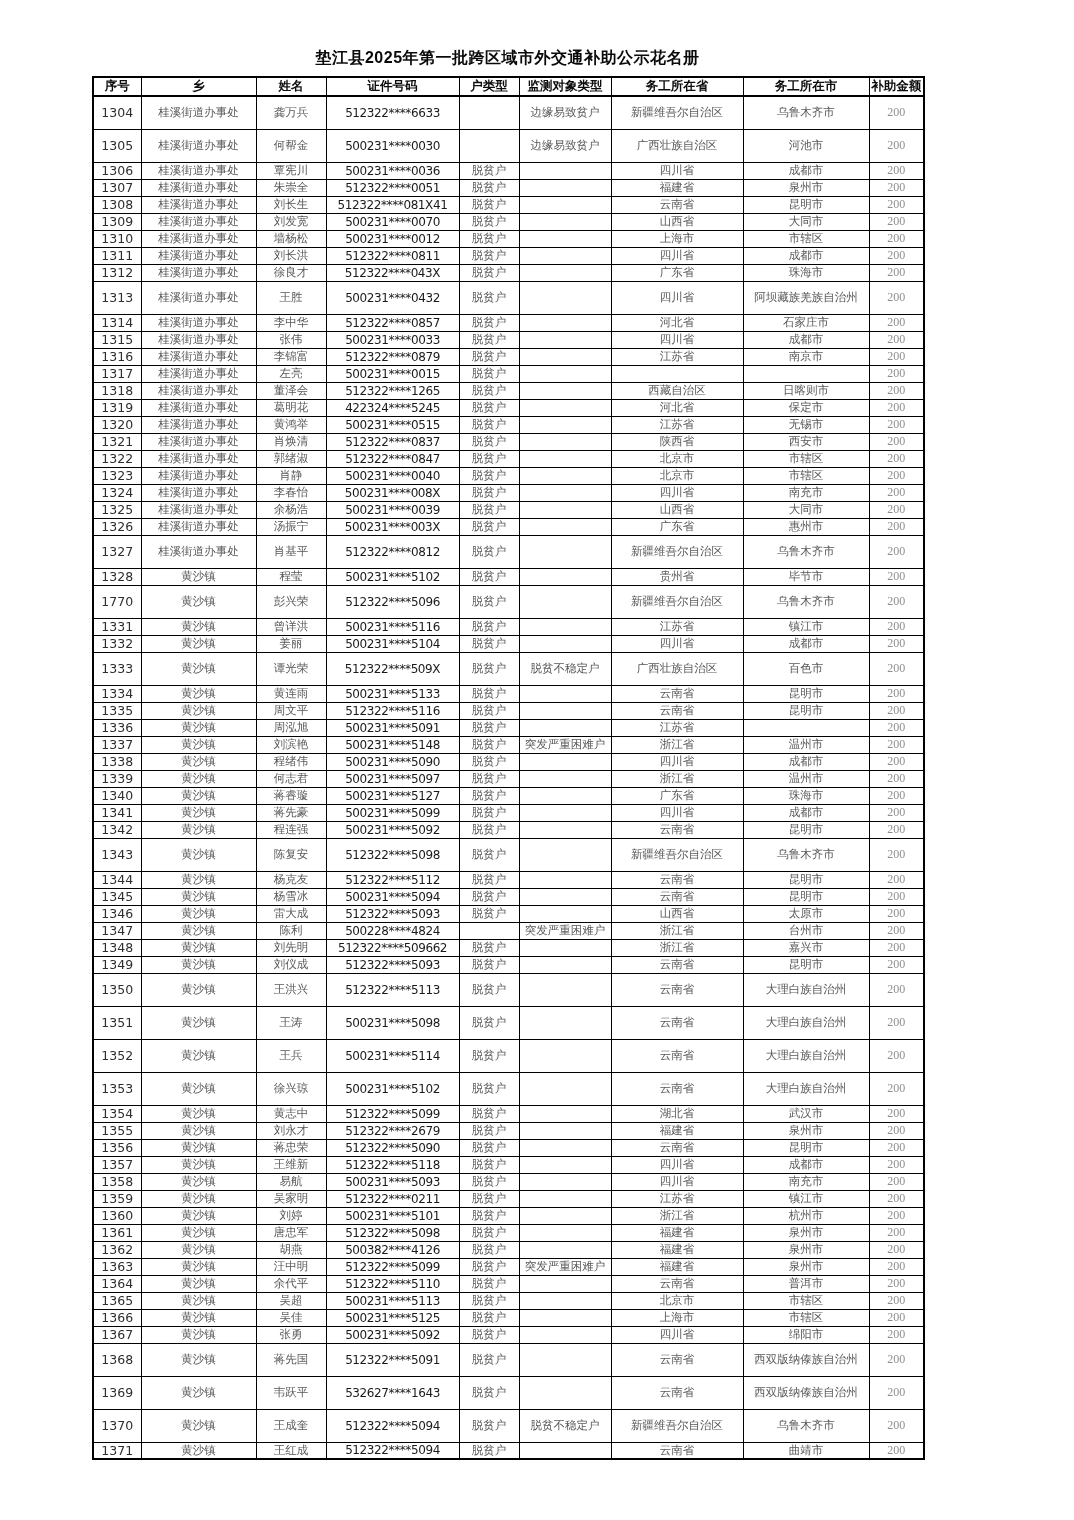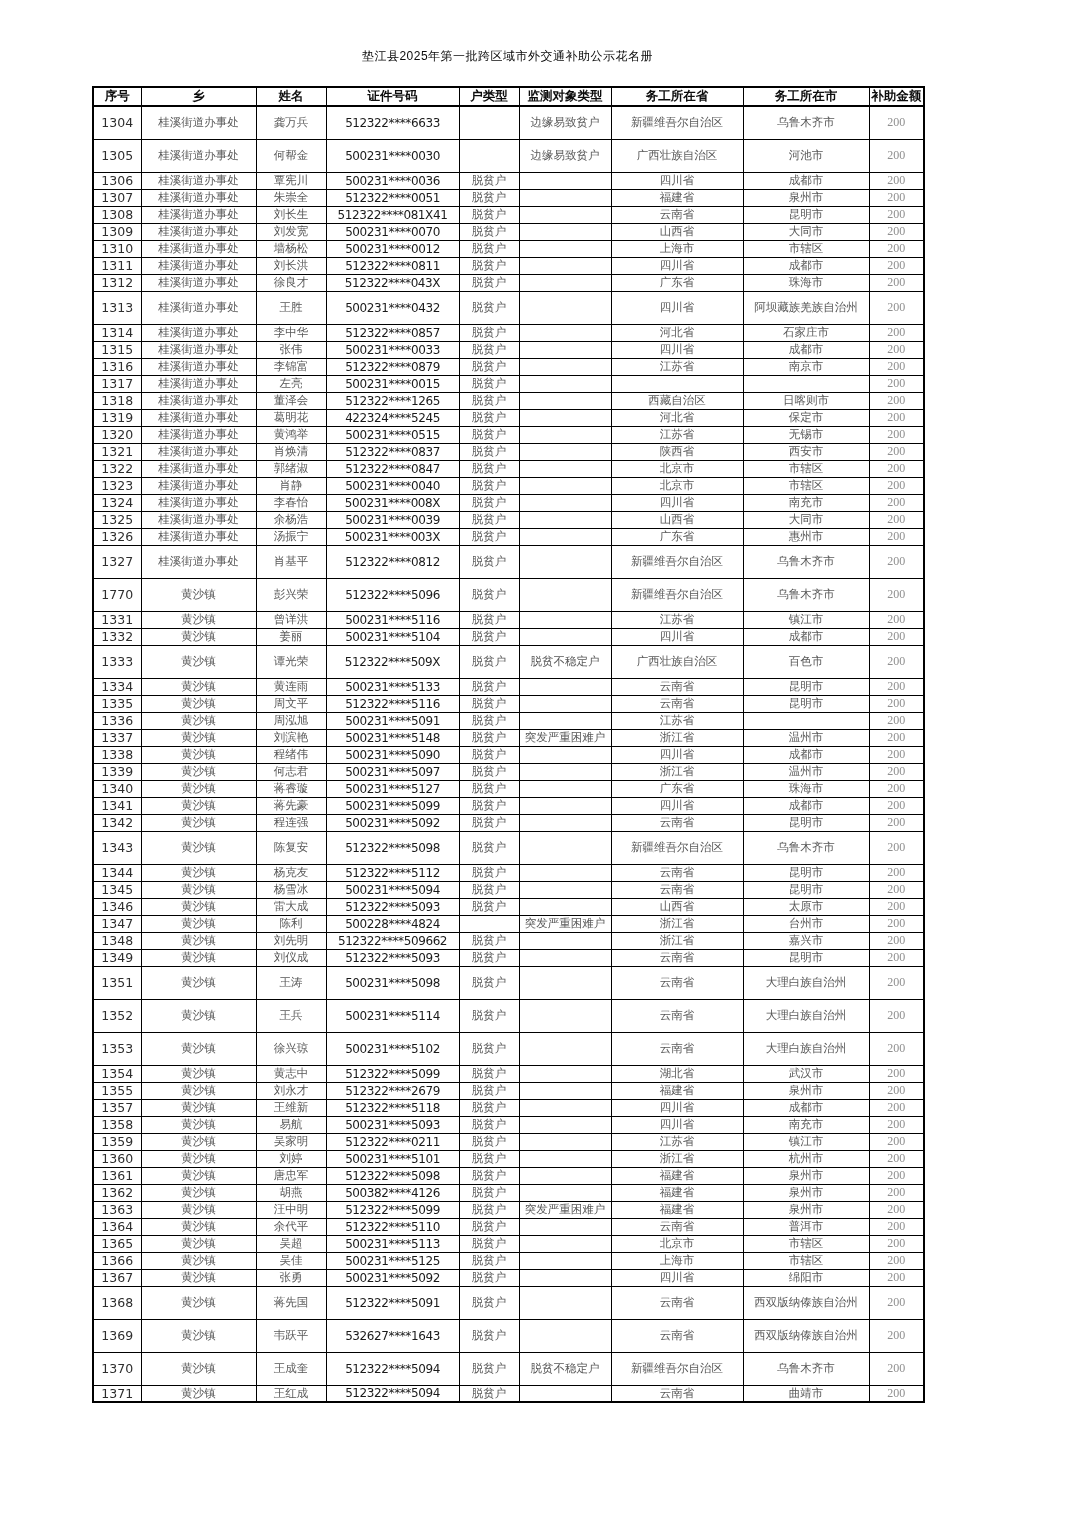--- a/index.html
+++ b/index.html
@@ -1,21 +1,21 @@
 <!DOCTYPE html>
 <html><head>
 <meta charset="utf-8">
 <style>
   html,body{margin:0;padding:0;background:#ffffff;}
   .page{position:relative;width:1074px;height:1520px;background:#fff;
         font-family:"Liberation Serif","DejaVu Serif",serif;overflow:hidden;}
   .doc-title{position:absolute;left:92px;top:48px;width:831px;text-align:center;
-        font-family:"Liberation Sans","DejaVu Sans",sans-serif;font-weight:400;
-        font-size:12px;color:#0a0a0a;letter-spacing:0.5px;}
-  table.roster{position:absolute;left:92px;top:86px;width:831px;
+        font-family:"Liberation Sans","DejaVu Sans",sans-serif;font-weight:700;
+        font-size:16px;color:#0a0a0a;letter-spacing:0.5px;}
+  table.roster{position:absolute;left:92px;top:76px;width:831px;
         border-collapse:collapse;table-layout:fixed;border:2px solid #000;}
   .roster th,.roster td{border:1px solid #000;text-align:center;vertical-align:middle;
         padding:0 1px;overflow:hidden;white-space:nowrap;}
   .roster thead th{border-bottom:2px solid #000;
         font-family:"Liberation Sans","DejaVu Sans",sans-serif;
         font-size:12.5px;font-weight:700;color:#0d0d0d;height:17px;}
   .roster tbody tr{height:17px;}
   .roster tbody tr.tall{height:33px;}
   td.c-no{font-family:"DejaVu Sans","Liberation Sans",sans-serif;font-size:12.5px;color:#2e2e2e;}
   td.c-id{font-family:"DejaVu Sans","Liberation Sans",sans-serif;font-size:12px;
@@ -312,20 +312,31 @@
           <td class="c-no">1327</td>
           <td class="c-township">桂溪街道办事处</td>
           <td class="c-name">肖基平</td>
           <td class="c-id">512322****0812</td>
           <td class="c-household">脱贫户</td>
           <td class="c-monitor"></td>
           <td class="c-province">新疆维吾尔自治区</td>
           <td class="c-city">乌鲁木齐市</td>
           <td class="c-amount">200</td>
         </tr>
+        <tr>
+          <td class="c-no">1328</td>
+          <td class="c-township">黄沙镇</td>
+          <td class="c-name">程莹</td>
+          <td class="c-id">500231****5102</td>
+          <td class="c-household">脱贫户</td>
+          <td class="c-monitor"></td>
+          <td class="c-province">贵州省</td>
+          <td class="c-city">毕节市</td>
+          <td class="c-amount">200</td>
+        </tr>
         <tr class="tall">
           <td class="c-no">1770</td>
           <td class="c-township">黄沙镇</td>
           <td class="c-name">彭兴荣</td>
           <td class="c-id">512322****5096</td>
           <td class="c-household">脱贫户</td>
           <td class="c-monitor"></td>
           <td class="c-province">新疆维吾尔自治区</td>
           <td class="c-city">乌鲁木齐市</td>
           <td class="c-amount">200</td>
@@ -533,20 +544,31 @@
           <td class="c-township">黄沙镇</td>
           <td class="c-name">刘仪成</td>
           <td class="c-id">512322****5093</td>
           <td class="c-household">脱贫户</td>
           <td class="c-monitor"></td>
           <td class="c-province">云南省</td>
           <td class="c-city">昆明市</td>
           <td class="c-amount">200</td>
         </tr>
         <tr class="tall">
+          <td class="c-no">1350</td>
+          <td class="c-township">黄沙镇</td>
+          <td class="c-name">王洪兴</td>
+          <td class="c-id">512322****5113</td>
+          <td class="c-household">脱贫户</td>
+          <td class="c-monitor"></td>
+          <td class="c-province">云南省</td>
+          <td class="c-city">大理白族自治州</td>
+          <td class="c-amount">200</td>
+        </tr>
+        <tr class="tall">
           <td class="c-no">1351</td>
           <td class="c-township">黄沙镇</td>
           <td class="c-name">王涛</td>
           <td class="c-id">500231****5098</td>
           <td class="c-household">脱贫户</td>
           <td class="c-monitor"></td>
           <td class="c-province">云南省</td>
           <td class="c-city">大理白族自治州</td>
           <td class="c-amount">200</td>
         </tr>
@@ -585,20 +607,31 @@
         </tr>
         <tr>
           <td class="c-no">1355</td>
           <td class="c-township">黄沙镇</td>
           <td class="c-name">刘永才</td>
           <td class="c-id">512322****2679</td>
           <td class="c-household">脱贫户</td>
           <td class="c-monitor"></td>
           <td class="c-province">福建省</td>
           <td class="c-city">泉州市</td>
+          <td class="c-amount">200</td>
+        </tr>
+        <tr>
+          <td class="c-no">1356</td>
+          <td class="c-township">黄沙镇</td>
+          <td class="c-name">蒋忠荣</td>
+          <td class="c-id">512322****5090</td>
+          <td class="c-household">脱贫户</td>
+          <td class="c-monitor"></td>
+          <td class="c-province">云南省</td>
+          <td class="c-city">昆明市</td>
           <td class="c-amount">200</td>
         </tr>
         <tr>
           <td class="c-no">1357</td>
           <td class="c-township">黄沙镇</td>
           <td class="c-name">王维新</td>
           <td class="c-id">512322****5118</td>
           <td class="c-household">脱贫户</td>
           <td class="c-monitor"></td>
           <td class="c-province">四川省</td>

